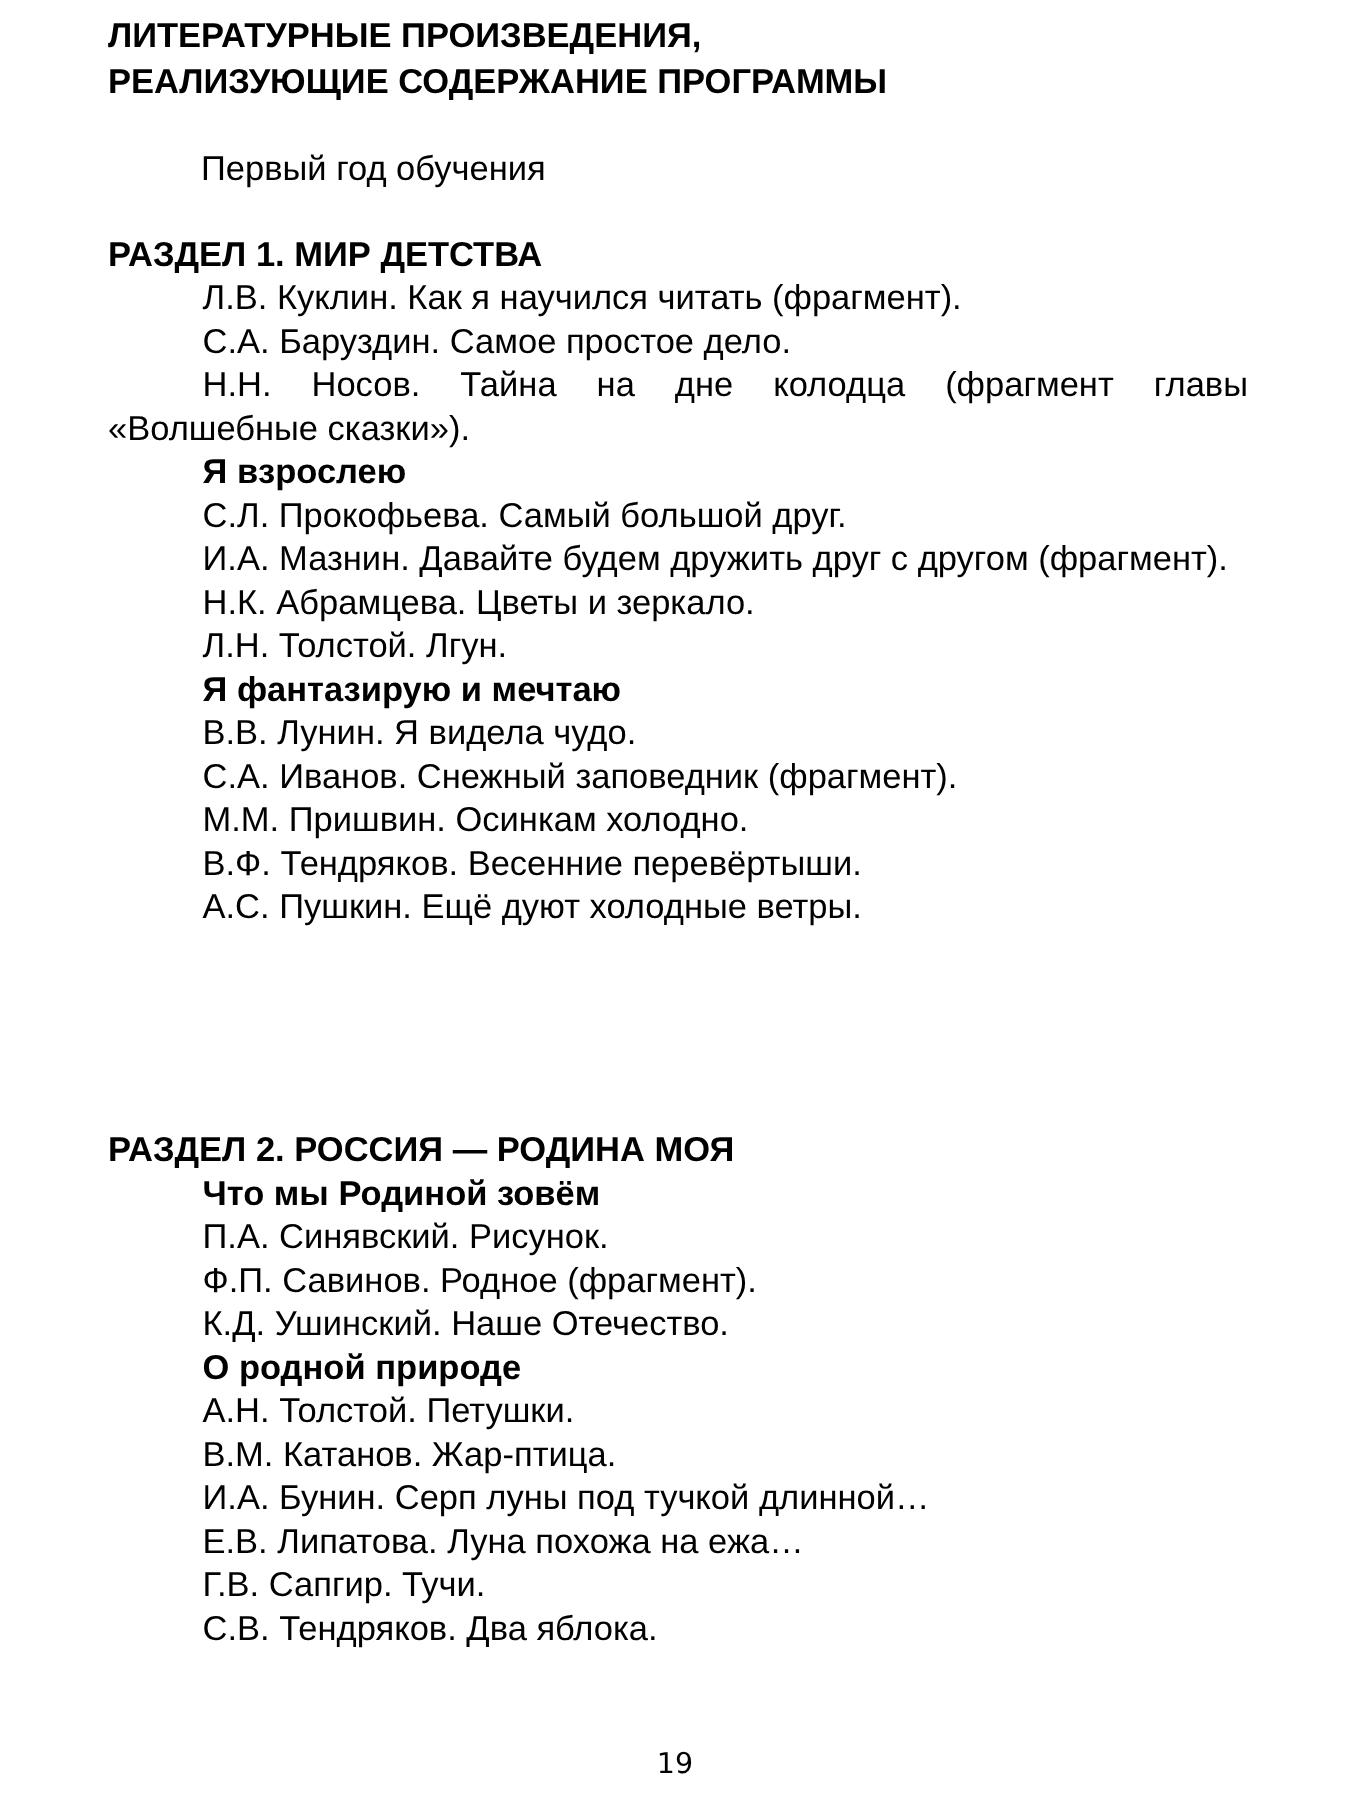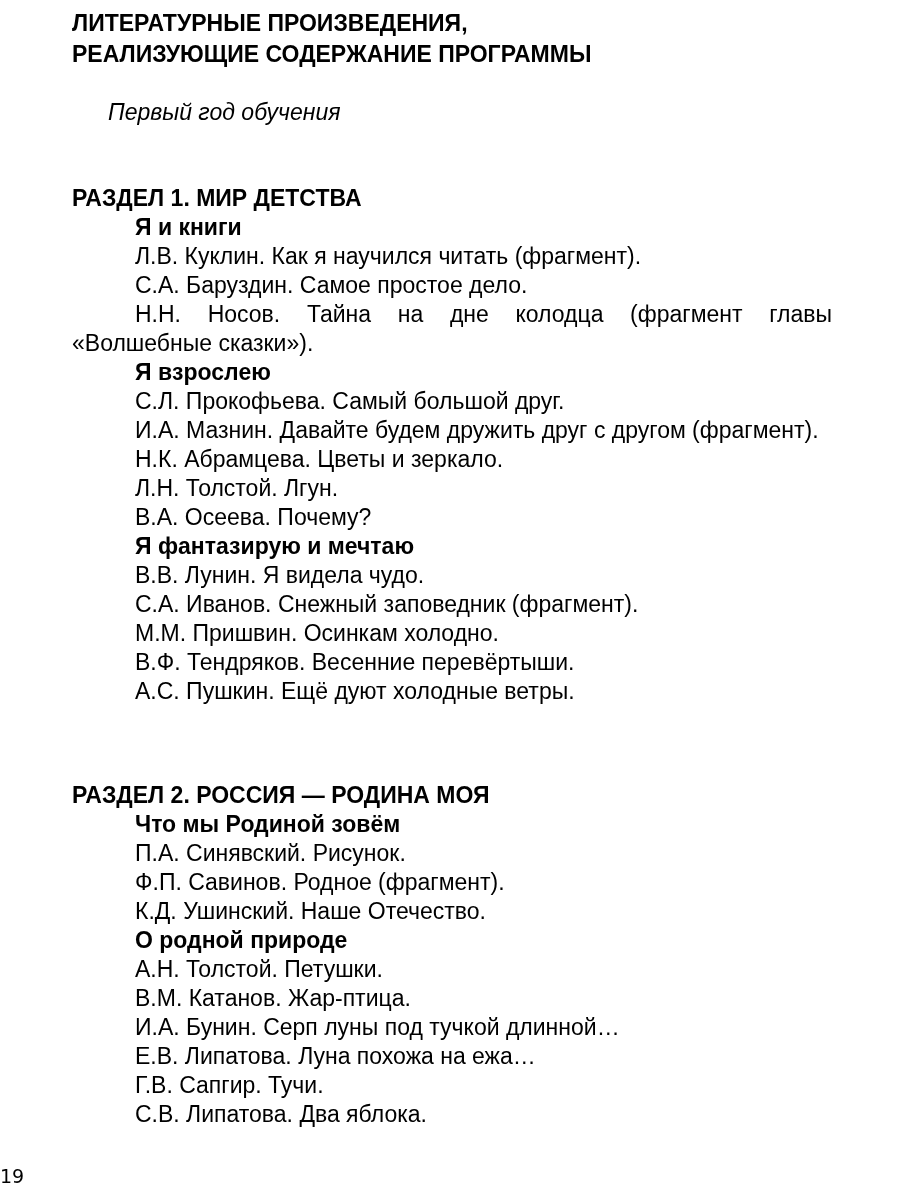--- a/index.html
+++ b/index.html
@@ -1,54 +1,52 @@
 <!DOCTYPE html>
 <html><head>
 <meta charset="utf-8">
 <style>
   html, body { margin: 0; padding: 0; background: #ffffff; }
   body { width: 900px; height: 1200px; position: relative; overflow: hidden;
          font-family: "Liberation Sans", sans-serif; color: #000; }
   .page { position: absolute; left: 72px; top: 0; width: 760px; }
   .title { position: absolute; top: 8px; left: 0; width: 760px; text-align: left;
            font-weight: bold; font-size: 23px; line-height: 31px; }
-  .subtitle { position: absolute; top: 98px; left: 36px; font-style: italic;
+  .subtitle { position: absolute; top: 98px; left: 62px; 
               font-size: 23px; line-height: 29px; }
   .content { position: absolute; left: 0; width: 760px; }
-  .section-heading { font-weight: bold; font-size: 23px; line-height: 29px; height: 29px; white-space: nowrap; margin-top: 29px; }
+  .section-heading { font-weight: bold; font-size: 23px; line-height: 29px; height: 29px; white-space: nowrap; }
   .sub-heading { font-weight: bold; font-size: 23px; line-height: 29px; padding-left: 63px; height: 29px; white-space: nowrap; }
   .entry { font-size: 23px; line-height: 29px; text-indent: 63px; text-align: justify; text-align-last: left; }
-  .page-number { position: absolute; top: 1164px; left: 0; width: 900px; text-align: left;
+  .page-number { position: absolute; top: 1164px; left: 0; width: 900px; text-align: center;
                  font-family: "DejaVu Sans", sans-serif; font-size: 19px; line-height: 24px; }
 </style>
 </head>
 <body>
 
 <div class="page">
   <div class="title">
     <div>ЛИТЕРАТУРНЫЕ ПРОИЗВЕДЕНИЯ,</div>
     <div>РЕАЛИЗУЮЩИЕ СОДЕРЖАНИЕ ПРОГРАММЫ</div>
   </div>
 
   <div class="subtitle">Первый год обучения</div>
 
   <div class="content" style="top:155px;">
     <div class="section-heading">РАЗДЕЛ 1. МИР ДЕТСТВА</div>
 
-    <div class="sub-heading">Я и книги</div>
     <div class="entry">Л.В. Куклин. Как я научился читать (фрагмент).</div>
     <div class="entry">С.А. Баруздин. Самое простое дело.</div>
     <div class="entry">Н.Н. Носов. Тайна на дне колодца (фрагмент главы «Волшебные сказки»).</div>
 
     <div class="sub-heading">Я взрослею</div>
     <div class="entry">С.Л. Прокофьева. Самый большой друг.</div>
     <div class="entry">И.А. Мазнин. Давайте будем дружить друг с другом (фрагмент).</div>
     <div class="entry">Н.К. Абрамцева. Цветы и зеркало.</div>
     <div class="entry">Л.Н. Толстой. Лгун.</div>
-    <div class="entry">В.А. Осеева. Почему?</div>
 
     <div class="sub-heading">Я фантазирую и мечтаю</div>
     <div class="entry">В.В. Лунин. Я видела чудо.</div>
     <div class="entry">С.А. Иванов. Снежный заповедник (фрагмент).</div>
     <div class="entry">М.М. Пришвин. Осинкам холодно.</div>
     <div class="entry">В.Ф. Тендряков. Весенние перевёртыши.</div>
     <div class="entry">А.С. Пушкин. Ещё дуют холодные ветры.</div>
   </div>
 
   <div class="content" style="top:752px;">
@@ -58,17 +56,17 @@
     <div class="entry">П.А. Синявский. Рисунок.</div>
     <div class="entry">Ф.П. Савинов. Родное (фрагмент).</div>
     <div class="entry">К.Д. Ушинский. Наше Отечество.</div>
 
     <div class="sub-heading">О родной природе</div>
     <div class="entry">А.Н. Толстой. Петушки.</div>
     <div class="entry">В.М. Катанов. Жар-птица.</div>
     <div class="entry">И.А. Бунин. Серп луны под тучкой длинной…</div>
     <div class="entry">Е.В. Липатова. Луна похожа на ежа…</div>
     <div class="entry">Г.В. Сапгир. Тучи.</div>
-    <div class="entry">С.В. Липатова. Два яблока.</div>
+    <div class="entry">С.В. Тендряков. Два яблока.</div>
   </div>
 </div>
 
 <div class="page-number">19</div>
 
 </body></html>

